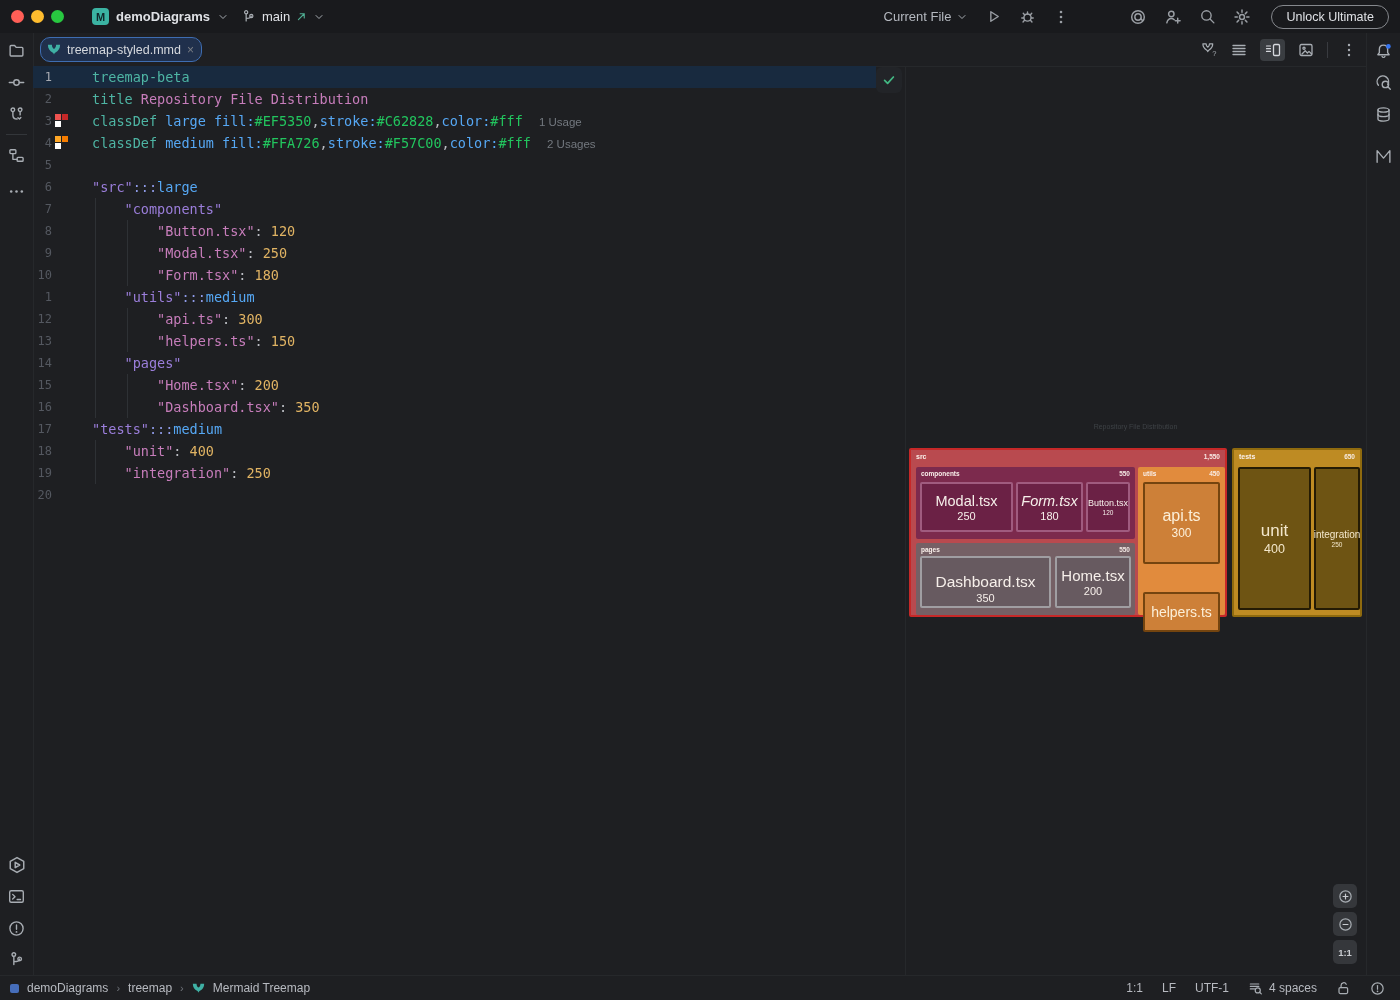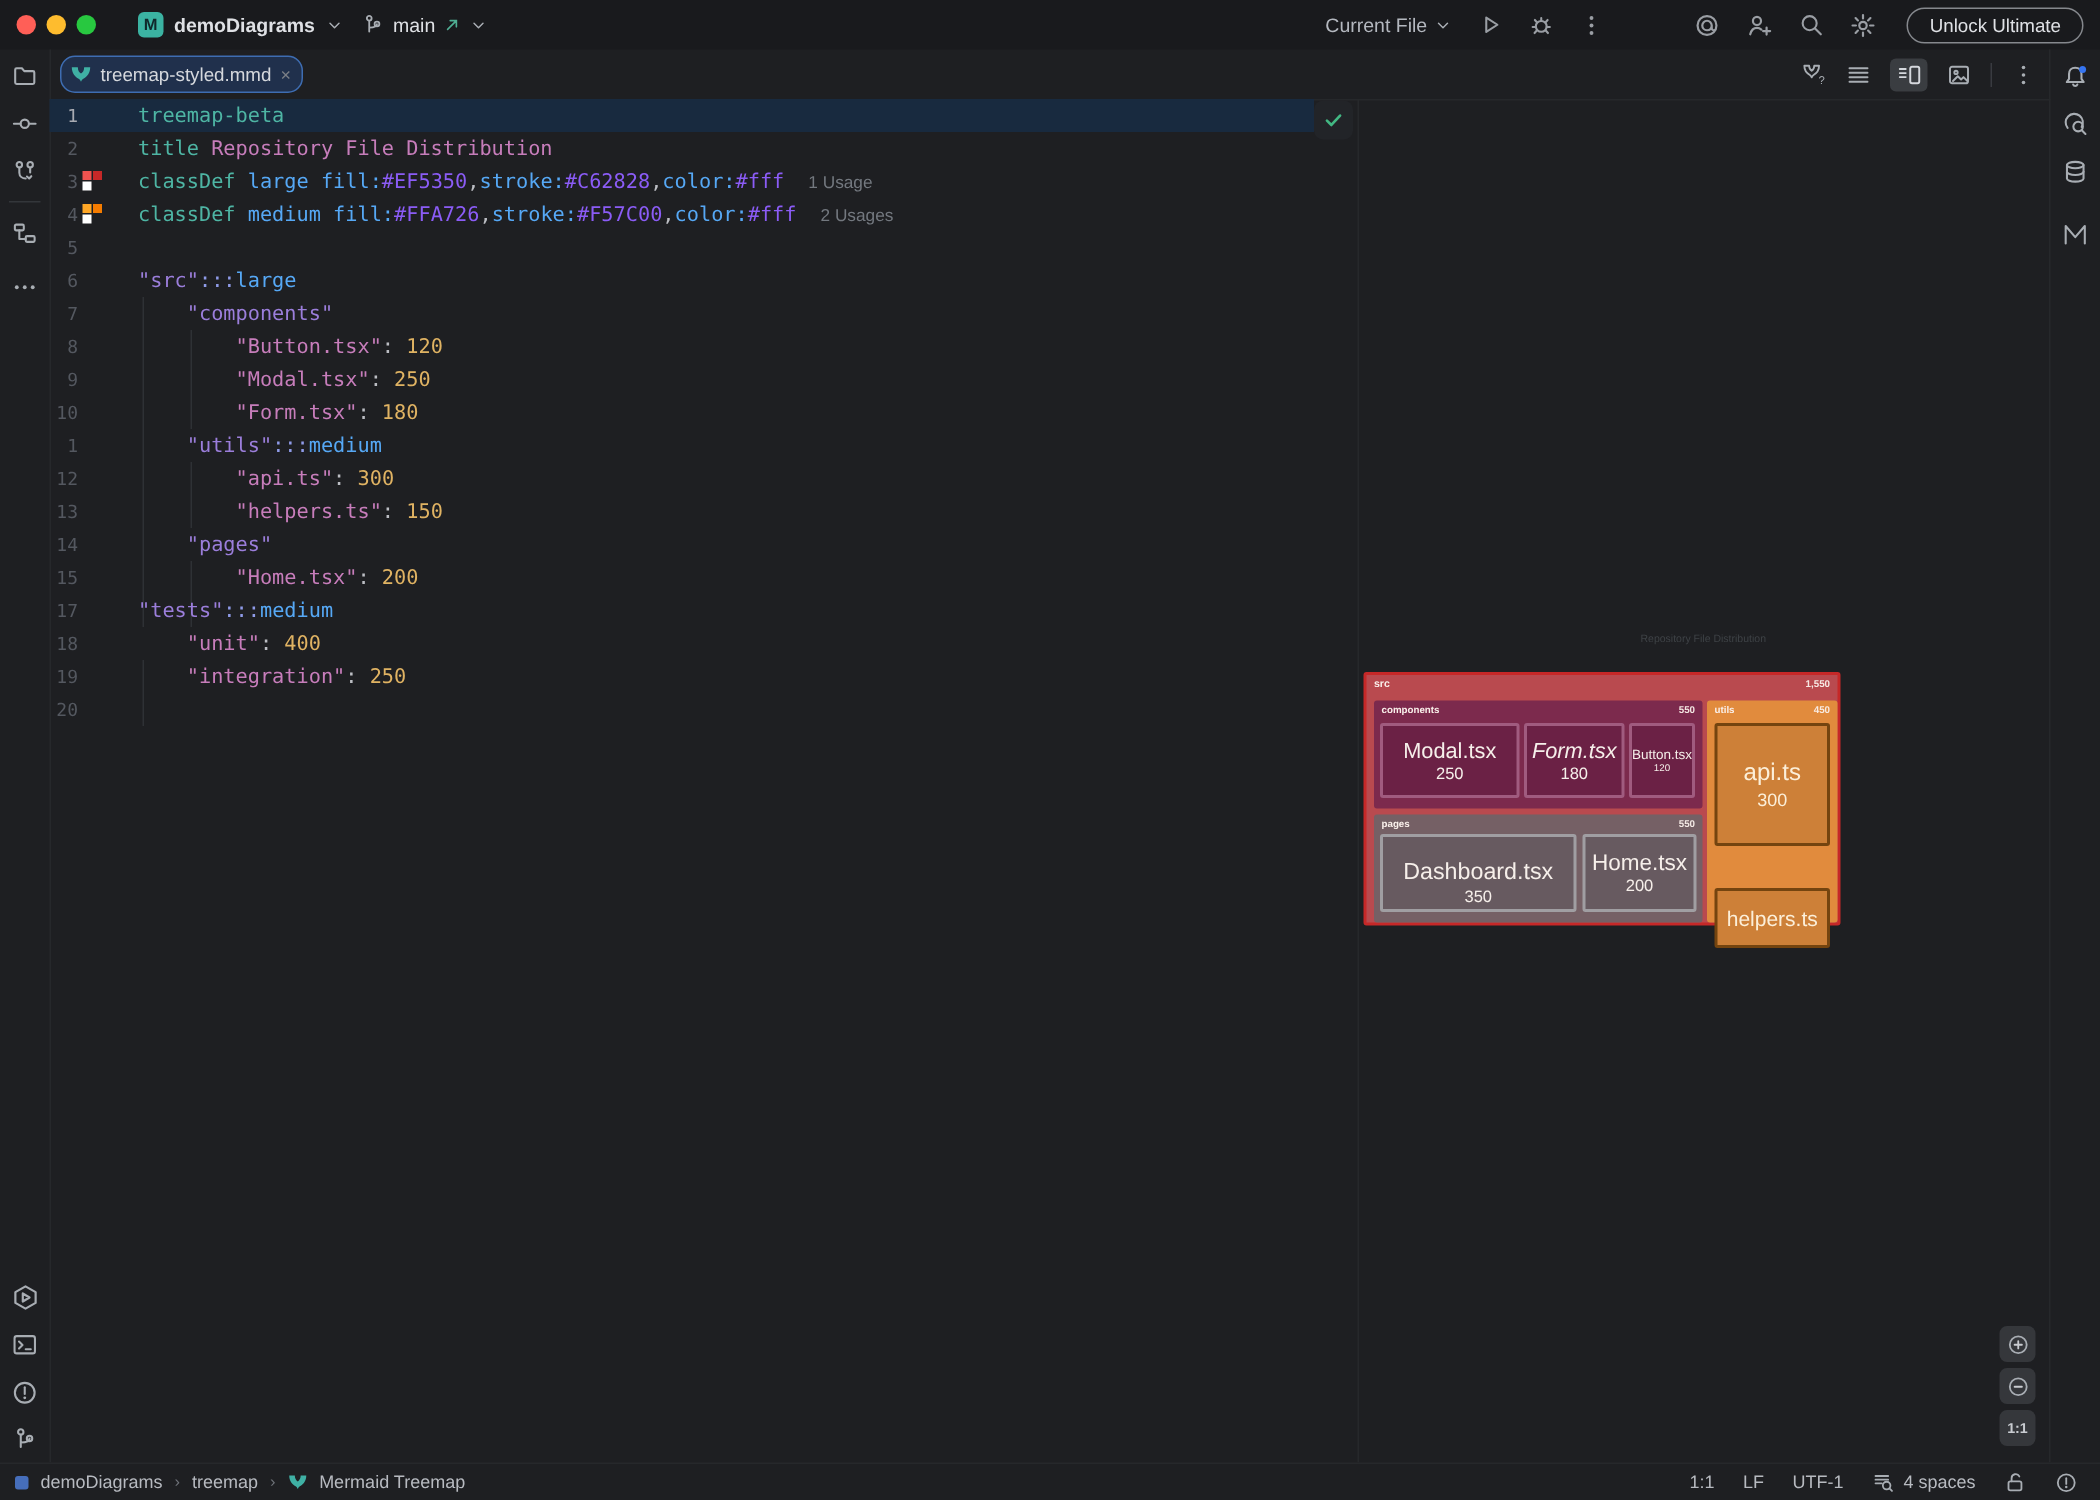--- a/index.html
+++ b/index.html
@@ -48,21 +48,21 @@
   .guide{position:absolute;width:1px;background:#2E3135;}
   .code-line{position:relative;height:22px;line-height:22px;white-space:pre;}
   .code-line.active::before{content:'';position:absolute;left:0;right:29px;top:0;bottom:0;background:#182A3F;}
   .ln{position:absolute;left:0;width:19px;text-align:right;font-size:12px;color:#545860;}
   .code-line.active .ln{color:#A8ABB2;}
   .swatch{position:absolute;left:22px;top:4px;width:14px;height:14px;}
   .swatch i{position:absolute;width:6px;height:6px;}
   .swatch i:nth-child(1){left:0;top:0;} .swatch i:nth-child(2){left:7px;top:0;} .swatch i:nth-child(3){left:0;top:7px;}
   .code-text{position:absolute;left:59px;}
   .c-kw{color:#4EB5A4;} .c-title{color:#C77DBB;} .c-leaf{color:#C77DBB;} .c-dir{color:#9B7EDB;}
-  .c-cls{color:#56A8F5;} .c-prop{color:#56A8F5;} .c-hex{color:#8b5cf6;} .c-num{color:#E0B363;}
+  .c-cls{color:#56A8F5;} .c-prop{color:#56A8F5;} .c-hex{color:#22c55e;} .c-num{color:#E0B363;}
   .c-pun{color:#BCBEC4;} .c-op{color:#8F9BE8;}
   .inlay{font-family:"Liberation Sans",sans-serif;font-size:11.5px;color:#73787F;margin-left:16px;}
   #check-widget{position:absolute;top:1px;left:843px;width:26px;height:26px;border-radius:6px;background:#222428;
     display:flex;align-items:center;justify-content:center;}
   #editor-divider{position:absolute;left:905px;top:66px;bottom:25px;width:1px;background:#26282B;}
 
   
   #preview{position:absolute;left:906px;top:66px;width:461px;bottom:25px;}
   #diagram-title{position:absolute;left:3px;top:357px;width:453px;text-align:center;
     font-size:7px;color:#3E4246;}
@@ -305,20 +305,21 @@
       <div class="code-line"><span class="ln">6</span><span class="code-text"><span class="c-dir">"src"</span><span class="c-op">:::</span><span class="c-cls">large</span></span></div>
       <div class="code-line"><span class="ln">7</span><span class="code-text"><span class="c-pun">    </span><span class="c-dir">"components"</span></span></div>
       <div class="code-line"><span class="ln">8</span><span class="code-text"><span class="c-pun">        </span><span class="c-leaf">"Button.tsx"</span><span class="c-pun">: </span><span class="c-num">120</span></span></div>
       <div class="code-line"><span class="ln">9</span><span class="code-text"><span class="c-pun">        </span><span class="c-leaf">"Modal.tsx"</span><span class="c-pun">: </span><span class="c-num">250</span></span></div>
       <div class="code-line"><span class="ln">10</span><span class="code-text"><span class="c-pun">        </span><span class="c-leaf">"Form.tsx"</span><span class="c-pun">: </span><span class="c-num">180</span></span></div>
       <div class="code-line"><span class="ln">1</span><span class="code-text"><span class="c-pun">    </span><span class="c-dir">"utils"</span><span class="c-op">:::</span><span class="c-cls">medium</span></span></div>
       <div class="code-line"><span class="ln">12</span><span class="code-text"><span class="c-pun">        </span><span class="c-leaf">"api.ts"</span><span class="c-pun">: </span><span class="c-num">300</span></span></div>
       <div class="code-line"><span class="ln">13</span><span class="code-text"><span class="c-pun">        </span><span class="c-leaf">"helpers.ts"</span><span class="c-pun">: </span><span class="c-num">150</span></span></div>
       <div class="code-line"><span class="ln">14</span><span class="code-text"><span class="c-pun">    </span><span class="c-dir">"pages"</span></span></div>
       <div class="code-line"><span class="ln">15</span><span class="code-text"><span class="c-pun">        </span><span class="c-leaf">"Home.tsx"</span><span class="c-pun">: </span><span class="c-num">200</span></span></div>
+      <div class="code-line"><span class="ln">16</span><span class="code-text"><span class="c-pun">        </span><span class="c-leaf">"Dashboard.tsx"</span><span class="c-pun">: </span><span class="c-num">350</span></span></div>
       <div class="code-line"><span class="ln">17</span><span class="code-text"><span class="c-dir">"tests"</span><span class="c-op">:::</span><span class="c-cls">medium</span></span></div>
       <div class="code-line"><span class="ln">18</span><span class="code-text"><span class="c-pun">    </span><span class="c-leaf">"unit"</span><span class="c-pun">: </span><span class="c-num">400</span></span></div>
       <div class="code-line"><span class="ln">19</span><span class="code-text"><span class="c-pun">    </span><span class="c-leaf">"integration"</span><span class="c-pun">: </span><span class="c-num">250</span></span></div>
       <div class="code-line"><span class="ln">20</span><span class="code-text"></span></div>
     </div>
   <div id="check-widget">
     <svg width="14" height="14" viewBox="0 0 16 16">
       <path d="M3 8.5 6.4 11.8 13 4.6" stroke="#42B883" fill="none" stroke-width="2" stroke-linecap="round" stroke-linejoin="round"></path>
       </svg>
   </div>
@@ -374,20 +375,34 @@
         <div class="tm-cell cell-orange" id="cell-api">
           <span class="nm">api.ts</span>
           <span class="vl">300</span>
         </div>
         <div class="tm-cell cell-orange" id="cell-helpers">
           <span class="nm">helpers.ts</span>
         </div>
       </div>
     </div>
 
+    <div class="tm-sec" id="sec-tests">
+      <div class="tm-head">
+        <span>tests</span>
+        <span class="tot">650</span>
+      </div>
+      <div class="tm-cell cell-olive" id="cell-unit">
+        <span class="nm">unit</span>
+        <span class="vl">400</span>
+      </div>
+      <div class="tm-cell cell-olive" id="cell-integration">
+        <span class="nm">integration</span>
+        <span class="vl">250</span>
+      </div>
+    </div>
   </div>
 
   <div id="zoom-controls">
     <span class="zbtn">
       <svg width="15" height="15" viewBox="0 0 16 16">
           <circle class="ico" cx="8" cy="8" r="6" stroke="#C9CCD1"></circle>
           <path d="M8 5.4v5.2M5.4 8h5.2" stroke="#C9CCD1" stroke-width="1.3" stroke-linecap="round"></path>
         </svg>
       </span>
     <span class="zbtn">

